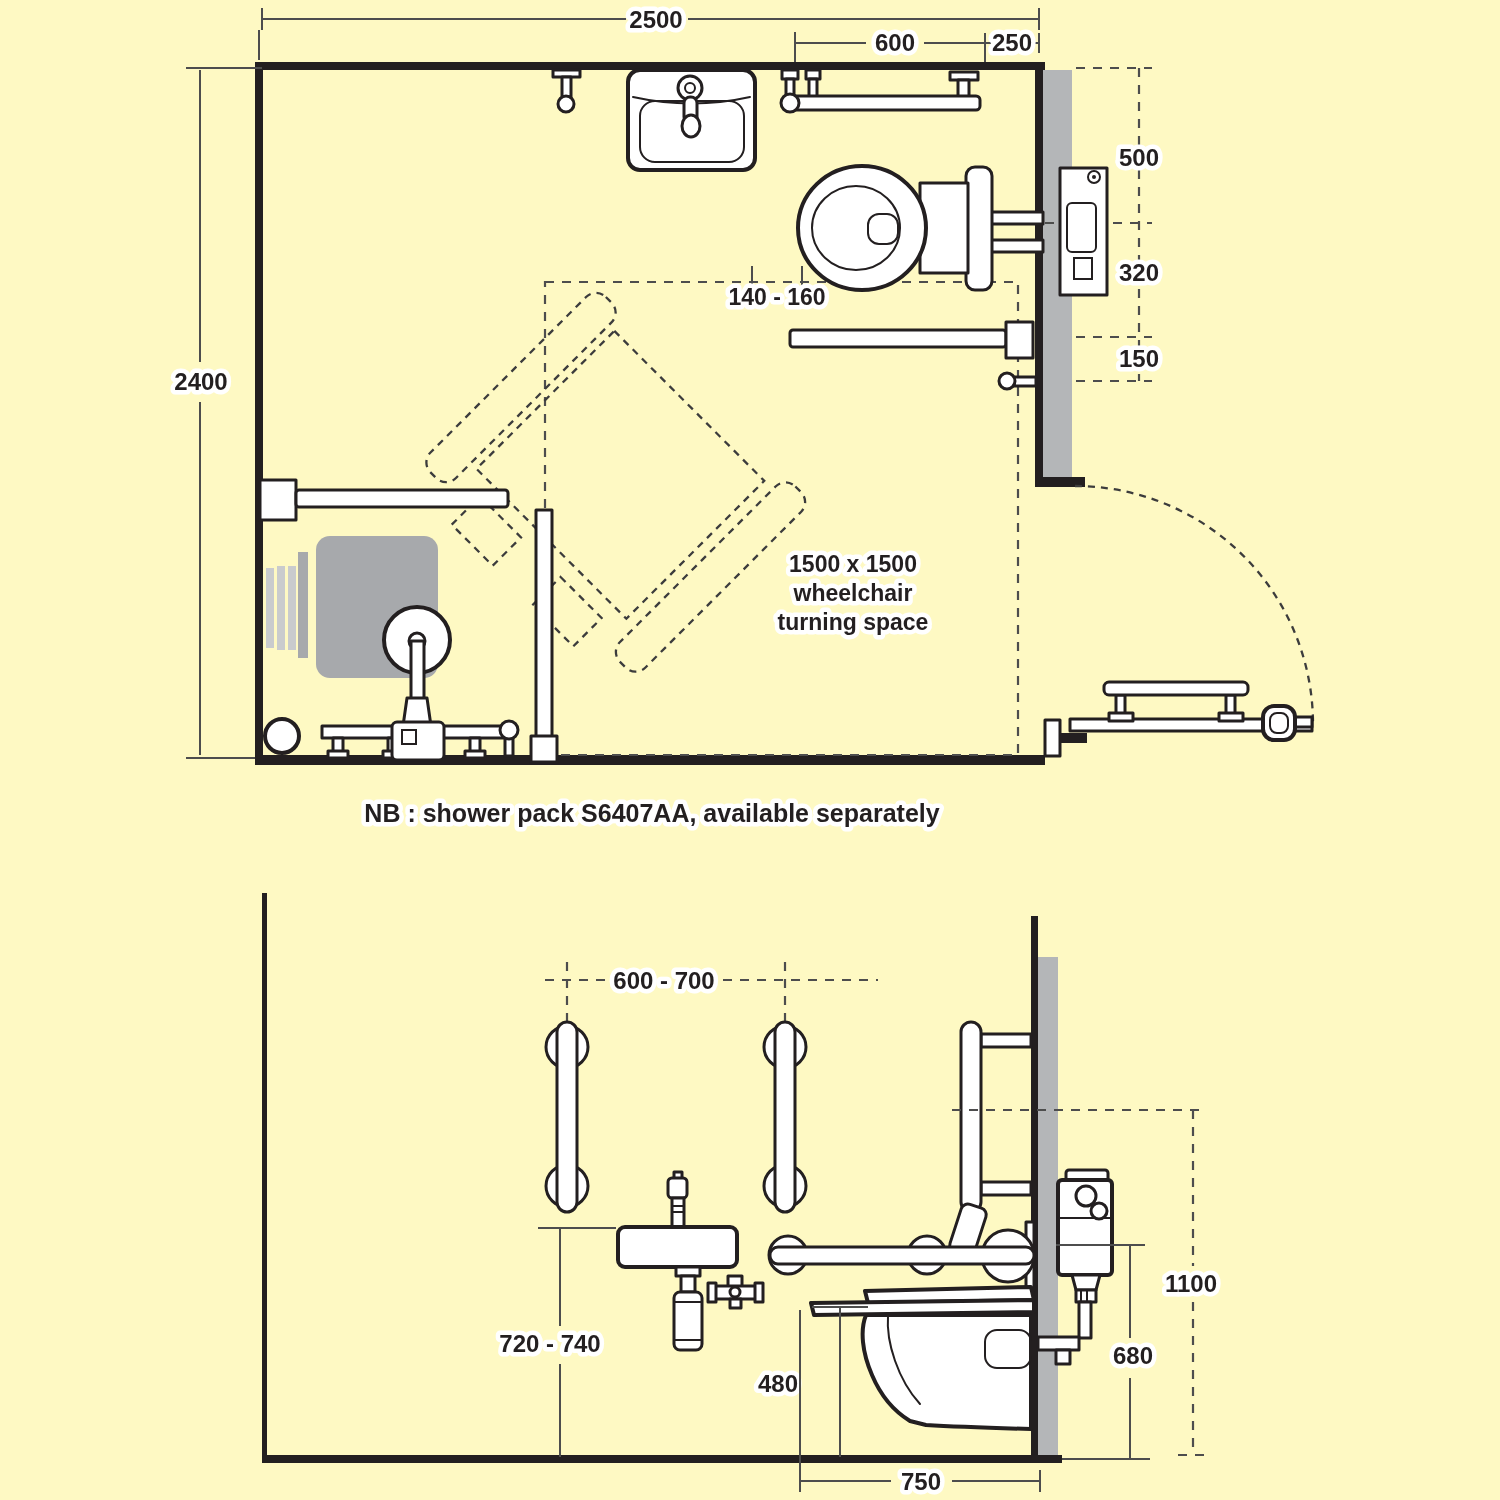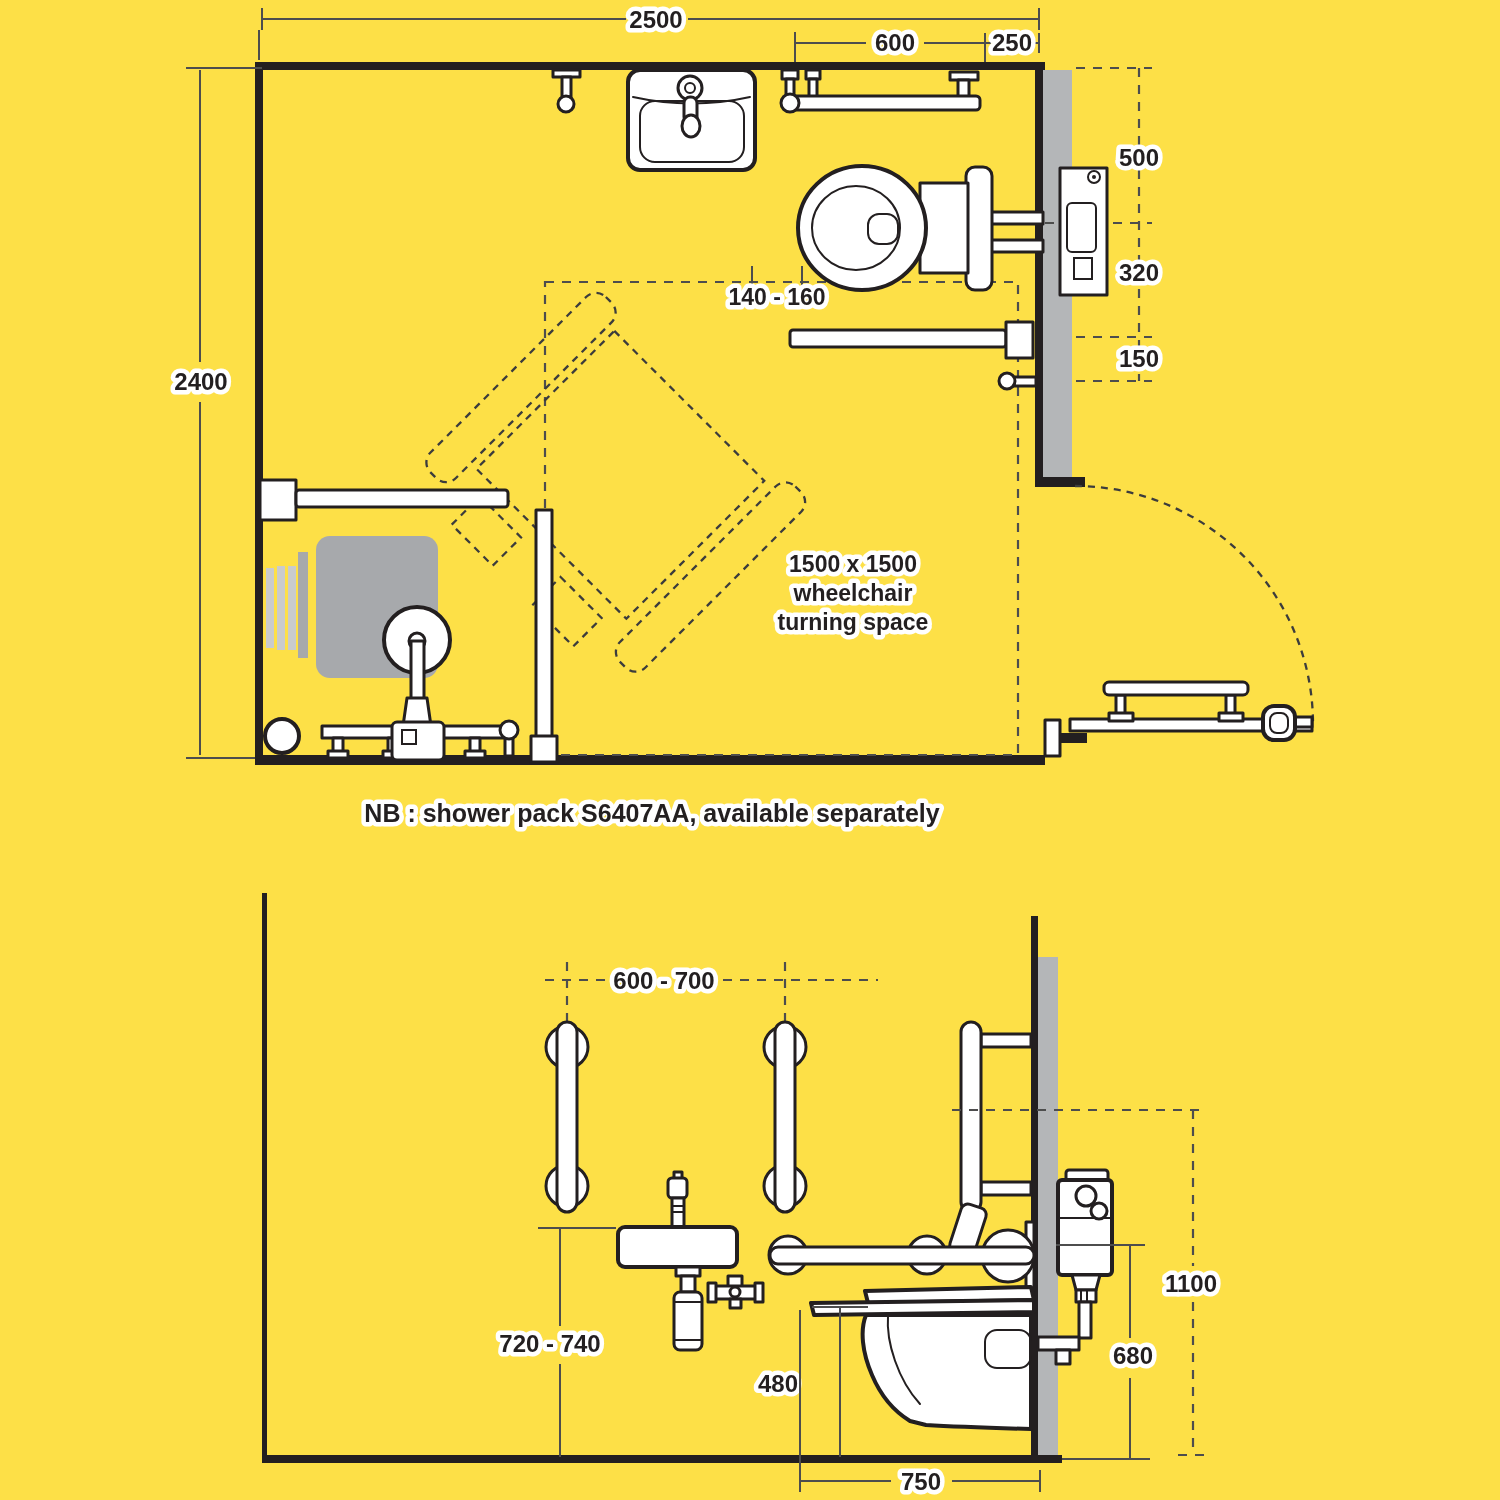--- a/index.html
+++ b/index.html
@@ -1,16 +1,16 @@
 <!DOCTYPE html>
 <html><head>
 <meta charset="utf-8">
 <style>
   html,body{margin:0;padding:0;background:#ffffff;width:1500px;height:1500px;}
-  #stage{position:relative;width:1500px;height:1500px;background:#fde047;font-family:"Liberation Sans",sans-serif;}
+  #stage{position:relative;width:1500px;height:1500px;background:#fef9c3;font-family:"Liberation Sans",sans-serif;}
   svg{position:absolute;left:0;top:0;}
   
   .sf{fill:#ffffff;stroke:#231f20;stroke-width:3;stroke-linejoin:round;stroke-linecap:round;}
   .sf4{fill:#ffffff;stroke:#231f20;stroke-width:4;stroke-linejoin:round;stroke-linecap:round;}
   .thin{fill:none;stroke:#231f20;stroke-width:2;stroke-linecap:round;}
   .wall{fill:#231f20;stroke:none;}
   .gray{fill:#b4b6b8;stroke:none;}
   .seatg{fill:#a7a9ac;stroke:none;}
   .lightg{fill:#c9cbcd;stroke:none;}
   .dim{fill:none;stroke:#4d4d4d;stroke-width:2;}

